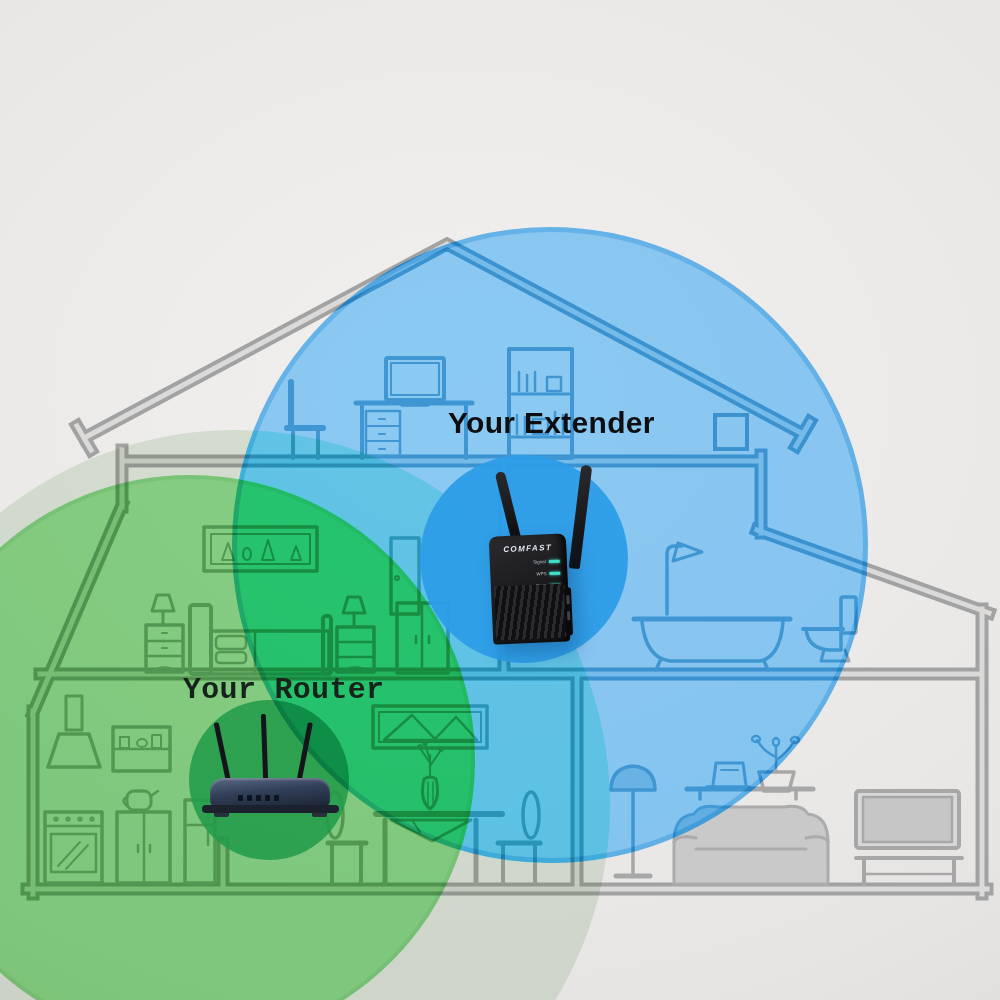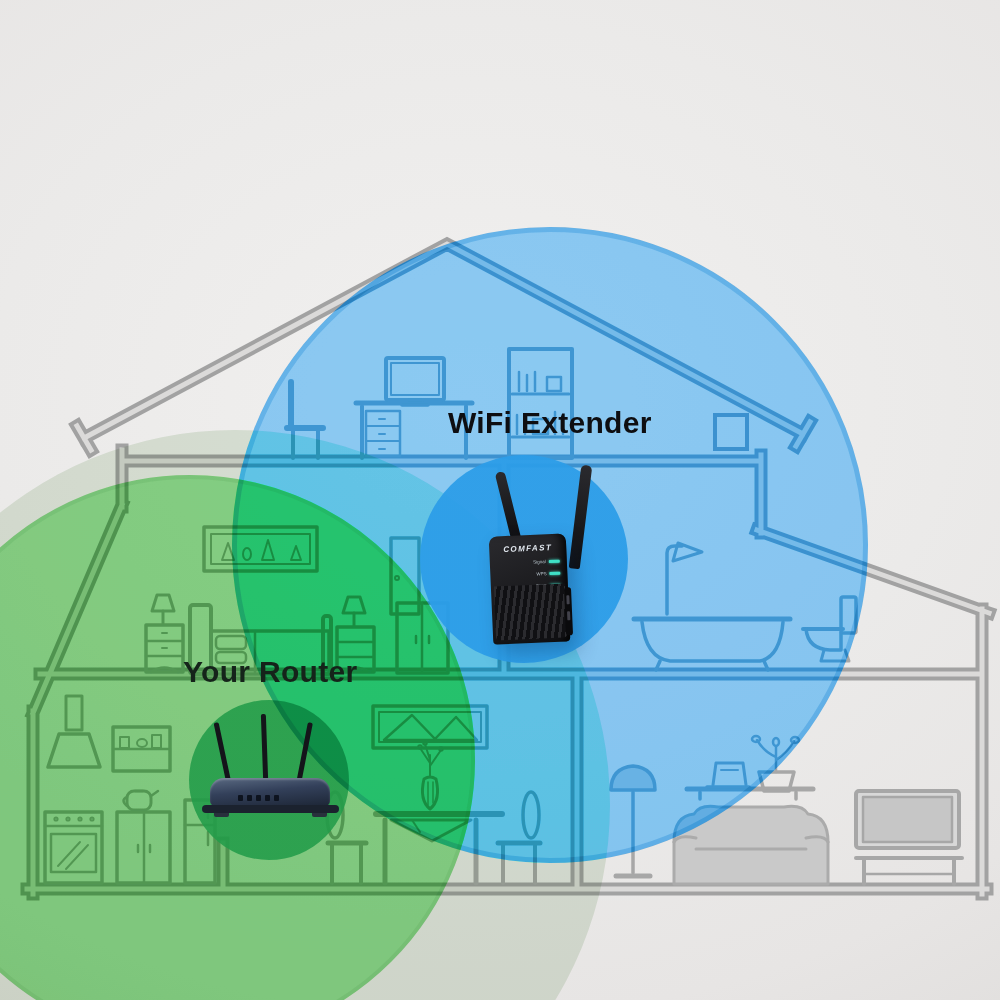--- a/index.html
+++ b/index.html
@@ -19,21 +19,21 @@
   .green-sat{left:-95px;top:475px;width:570px;height:570px;background:rgba(60,180,90,0.45);}
   .router-core{left:189px;top:700px;width:160px;height:160px;
     background:radial-gradient(circle, rgba(34,156,73,0.88) 0 76%, rgba(34,156,73,0.66) 90%, rgba(34,156,73,0) 100%);}
   .blue-main{left:232px;top:227px;width:636px;height:636px;background:#a3d2f2;border:5px solid #85b8dc;}
   .blue-sat{left:232px;top:227px;width:636px;height:636px;background:rgba(30,144,255,0.55);}
   .blue-core{left:420px;top:455px;width:208px;height:208px;
     background:radial-gradient(circle, rgba(44,157,232,0.94) 0 76%, rgba(44,157,232,0.78) 90%, rgba(44,157,232,0) 100%);}
   
   .label{position:absolute;font-weight:bold;font-size:30px;white-space:nowrap;letter-spacing:0.3px;}
   .label-extender{left:448px;top:406px;color:#0e0e11;}
-  .label-router{left:183px;top:655px;color:#15231a;}
+  .label-router{left:183px;top:673px;color:#15231a;font-family:Liberation Mono, monospace;}
   
   .extender{position:absolute;left:483px;top:455px;width:105px;height:195px;}
   .ext-ant{position:absolute;background:linear-gradient(#2a2a2e,#0e0e10);}
   .ext-ant-left{left:20px;top:16px;width:10px;height:70px;border-radius:5px 5px 2px 2px;transform:rotate(-14deg);}
   .ext-ant-right{left:92px;top:10px;width:11px;height:104px;border-radius:5px 5px 2px 2px;transform:rotate(7deg);}
   .ext-body{position:absolute;left:8px;top:80px;width:77px;height:108px;z-index:2;
     background:linear-gradient(160deg,#2a2a2e 0%,#1a1a1d 55%,#101013 100%);
     border-radius:8px 8px 4px 4px;transform:rotate(-2.5deg);
     box-shadow:inset -9px 0 10px -5px rgba(0,0,0,0.9), 8px 10px 20px rgba(10,40,80,0.30);}
   .ext-logo{margin-top:9px;text-align:center;color:#dfe5ec;font-size:8px;font-weight:bold;
@@ -316,16 +316,16 @@
           <span></span>
           <span></span>
           <span></span>
       </div>
     </div>
     <div class="rt-base"></div>
     <div class="rt-foot rt-f1"></div>
     <div class="rt-foot rt-f2"></div>
   </div>
 
-  <div class="label label-extender">WiFi Extender</div>
+  <div class="label label-extender">Your Extender</div>
   <div class="label label-router">Your Router</div>
 
 </div>
 
 </body></html>

